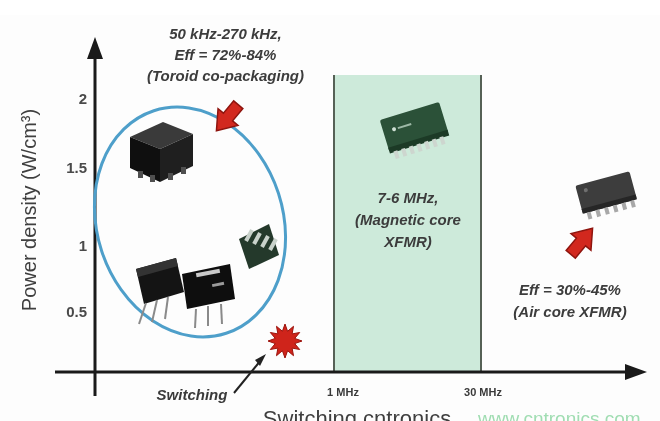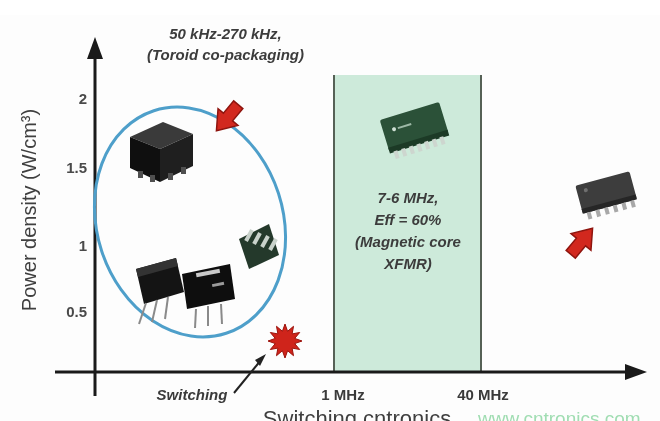--- a/index.html
+++ b/index.html
@@ -14,21 +14,21 @@
     background:#cdeada;
     border-left:2px solid #566156;border-right:2px solid #566156;
     z-index:1;
   }
   svg.overlay{position:absolute;left:0;top:0;z-index:2;}
   .txt{position:absolute;z-index:3;color:#3c3c3c;}
   .ann{font-style:italic;font-weight:700;font-size:15px;line-height:21px;text-align:center;}
   .ann-magnetic{line-height:22px;}
   .ann-air{line-height:22px;}
   .ytick{left:55px;width:32px;text-align:right;font-weight:700;font-size:15px;color:#4a4a4a;}
-  .xtick{text-align:center;font-weight:700;font-size:15px;color:#3a3a3a;}
+  .xtick{text-align:center;font-weight:700;font-size:11px;color:#3a3a3a;}
   .axis-label{font-size:22px;font-weight:400;color:#3f3f3f;text-align:center;}
   .ylabel{
     left:-110px;top:183px;width:280px;height:24px;font-size:20px;
     transform:rotate(-90deg);transform-origin:center center;
   }
   .discrete{font-style:italic;font-weight:700;font-size:15px;color:#3a3a3a;width:80px;text-align:center;}
   .watermark{font-size:19px;font-weight:400;color:#a0ddb2;}
 </style>
 </head>
 <body>
@@ -116,40 +116,42 @@
       <rect x="618" y="192" width="4" height="7" fill="#a8a8a8"></rect>
       <rect x="627" y="192" width="4" height="7" fill="#a8a8a8"></rect>
       <circle cx="587" cy="170" r="2" fill="#6f6f6f"></circle>
     </g>
 
     <path d="M -6,16 L -6,0 L -13,0 L 0,-18 L 13,0 L 6,0 L 6,16 Z" transform="translate(581,227) rotate(40)" fill="#d2281e" stroke="#8e140e" stroke-width="1.5"></path>
   </svg>
 
   <div class="txt ann" style="left:128px;top:8px;width:195px;">
     <div>50 kHz-270 kHz,</div>
+    <div>Eff = 72%-84%</div>
     <div>(Toroid co-packaging)</div>
   </div>
 
   <div class="txt ann ann-magnetic" style="left:336px;top:172px;width:144px;">
     <div>7-6 MHz,</div>
-    <div>Eff = 60%</div>
     <div>(Magnetic core</div>
     <div>XFMR)</div>
   </div>
 
   <div class="txt ann ann-air" style="left:486px;top:264px;width:168px;">
+    <div>Eff = 30%-45%</div>
+    <div>(Air core XFMR)</div>
   </div>
 
   <div class="txt ytick" style="top:75px;">2</div>
   <div class="txt ytick" style="top:144px;">1.5</div>
   <div class="txt ytick" style="top:222px;">1</div>
   <div class="txt ytick" style="top:288px;">0.5</div>
 
   <div class="txt xtick" style="left:308px;top:371px;width:70px;">1 MHz</div>
-  <div class="txt xtick" style="left:446px;top:371px;width:74px;">40 MHz</div>
+  <div class="txt xtick" style="left:446px;top:371px;width:74px;">30 MHz</div>
 
   <div class="txt axis-label ylabel">Power density (W/cm³)</div>
   <div class="txt axis-label" style="left:242px;top:391px;width:230px;">Switching cntronics</div>
 
   <div class="txt discrete" style="left:152px;top:371px;">Switching</div>
 
   <div class="txt watermark" style="left:478px;top:393px;">www.cntronics.com</div>
 
 </div>
 

